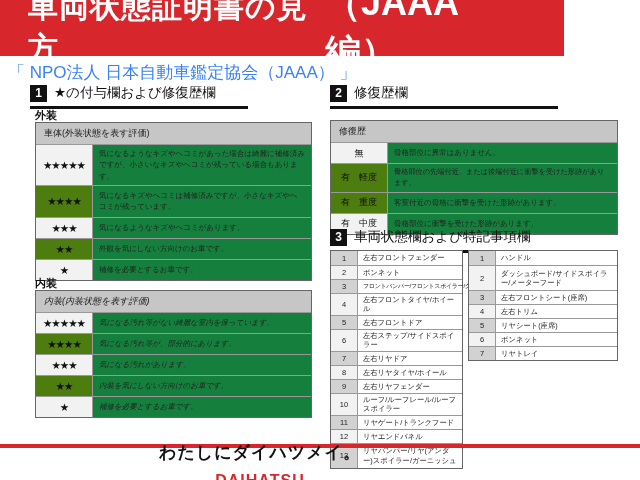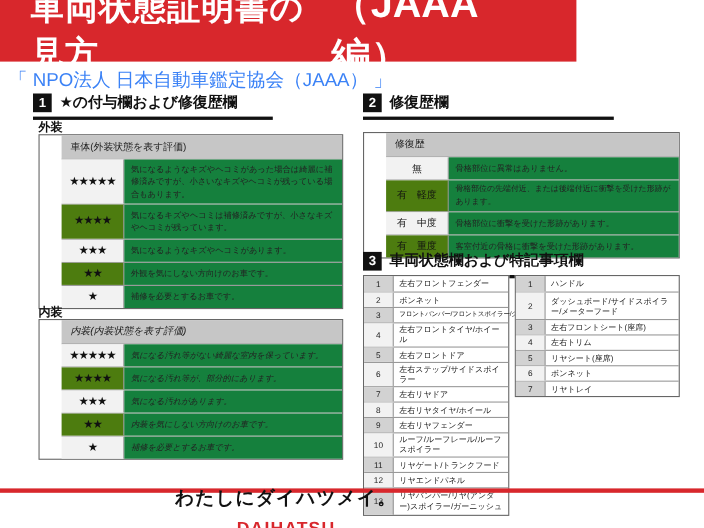--- a/index.html
+++ b/index.html
@@ -1,38 +1,38 @@
 <!DOCTYPE html>
 <html><head>
 <meta charset="utf-8">
 <style>
   * { margin:0; padding:0; box-sizing:border-box; }
   html,body { background:#fff; }
   body { font-family:"Liberation Sans","DejaVu Sans",sans-serif; }
   .page { position:relative; width:640px; height:480px; background:#fff; overflow:hidden; }
 
   
-  .banner { position:absolute; left:0; top:0; width:524px; height:56px; background:#d8272c;
+  .banner { position:absolute; left:0; top:0; width:564px; height:56px; background:#d8272c;
             display:flex; align-items:center; justify-content:space-between; padding:0 42px 0 28px; }
   .banner .t-main { color:#fff; font-size:30px; font-weight:bold; letter-spacing:1px; }
   .banner .t-ed   { color:#fff; font-size:36px; font-weight:bold; }
 
   .subtitle { position:absolute; left:8px; top:61px; font-size:17px; color:#3b82f6; }
 
   
   .sec { position:absolute; display:flex; align-items:center; gap:7px;
          border-bottom:3px solid #111; padding-bottom:4px; }
   .sec-num { display:inline-flex; width:17px; height:17px; background:#111; color:#fff;
              font-size:12px; font-weight:bold; align-items:center; justify-content:center; flex:0 0 auto; }
-  .sec-title { font-size:13.5px; font-weight:bold; color:#111; white-space:nowrap; }
+  .sec-title { font-size:13.5px; font-weight:normal; color:#111; white-space:nowrap; }
 
   .grp-label { position:absolute; font-size:11px; font-weight:bold; color:#111; }
 
   
-  .tbl { position:absolute; border:1.5px solid #666; background:#fff;padding-left:20px; }
+  .tbl { position:absolute; border:1.5px solid #666; background:#fff; }
   .trow { display:flex; border-top:1px solid #999; }
   .trow:first-child { border-top:none; }
   .thead { background:#c6c6c6; font-size:9px; color:#222; padding:4px 8px; }
   .cell-label { flex:0 0 57px; display:flex; align-items:center; justify-content:center;
                 border-right:1px solid #999; background:#f2f2f2; font-size:10.5px;
                 letter-spacing:-1px; color:#111; font-weight:bold; }
   .cell-desc { flex:1; font-size:7.5px; line-height:1.5; color:#222; padding:3px 6px;
                display:flex; flex-direction:column; justify-content:center; background:#15803d; }
   .trow.alt .cell-label { background:#4d7c0f; }
   .r-tall { min-height:32px; }
@@ -141,27 +141,27 @@
       <div class="thead" style="flex:1;">修復歴</div>
     </div>
     <div class="trow r-std">
       <div class="cell-label grade">無</div>
       <div class="cell-desc">骨格部位に異常はありません。</div>
     </div>
     <div class="trow r-std alt">
       <div class="cell-label grade">有　軽度</div>
       <div class="cell-desc" style="font-size:7.2px;">骨格部位の先端付近、または後端付近に衝撃を受けた形跡があります。</div>
     </div>
+    <div class="trow r-std alt">
+      <div class="cell-label grade">有　重度</div>
+      <div class="cell-desc">客室付近の骨格に衝撃を受けた形跡があります。</div>
+    </div>
     <div class="trow r-std">
       <div class="cell-label grade">有　中度</div>
       <div class="cell-desc">骨格部位に衝撃を受けた形跡があります。</div>
-    </div>
-    <div class="trow r-std alt">
-      <div class="cell-label grade">有　重度</div>
-      <div class="cell-desc">客室付近の骨格に衝撃を受けた形跡があります。</div>
     </div>
   </div>
 
   <div class="sec" style="left:330px; top:228px; width:232px;">
     <span class="sec-num">3</span>
     <span class="sec-title">車両状態欄および特記事項欄</span>
   </div>
 
   <div class="ctbl" style="left:330px; top:250px; width:133px;">
     <div class="crow alt">

